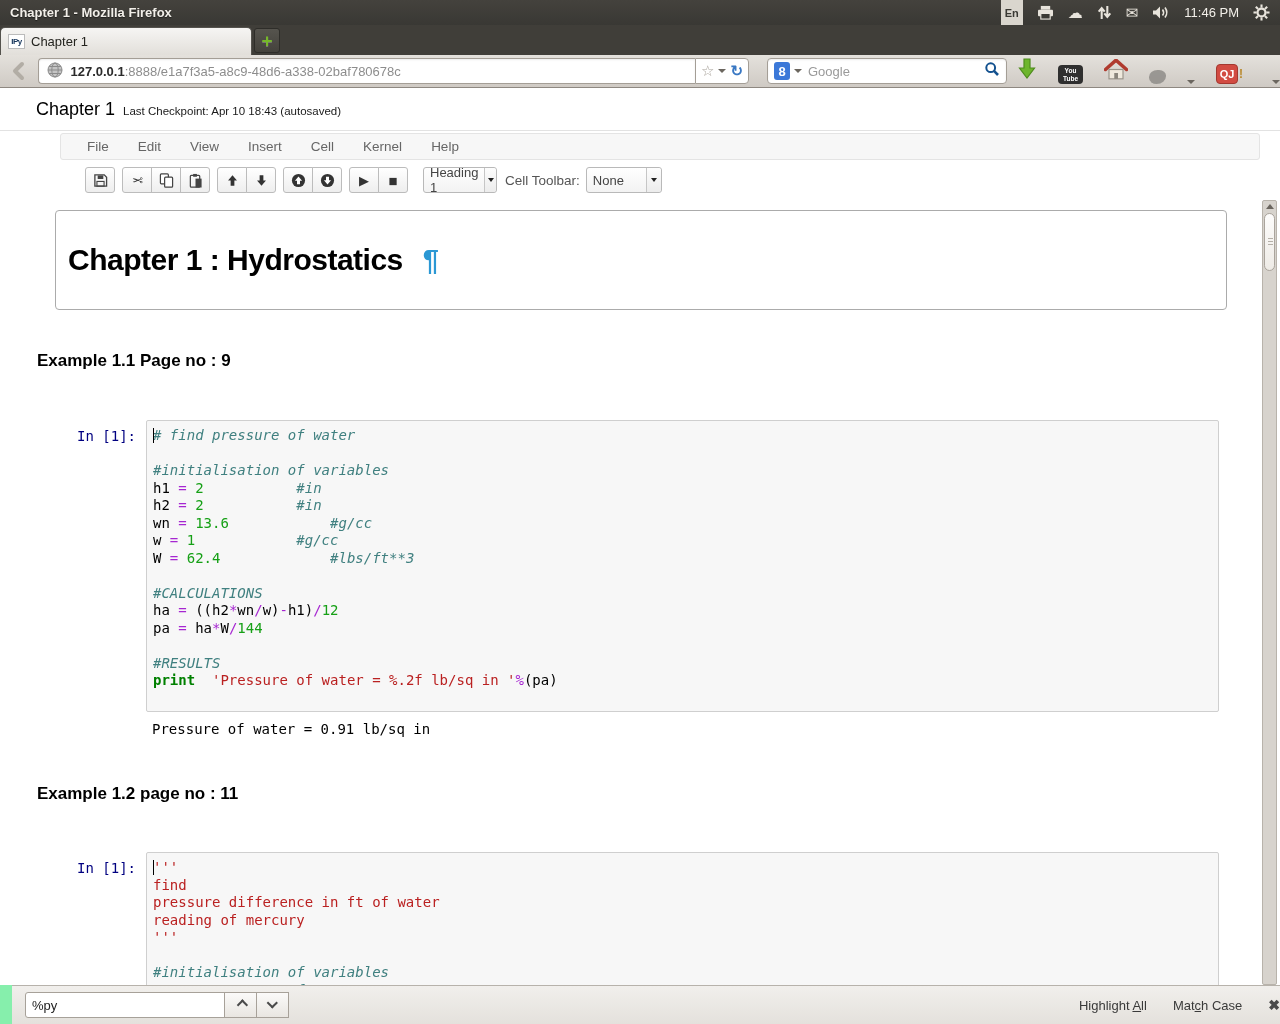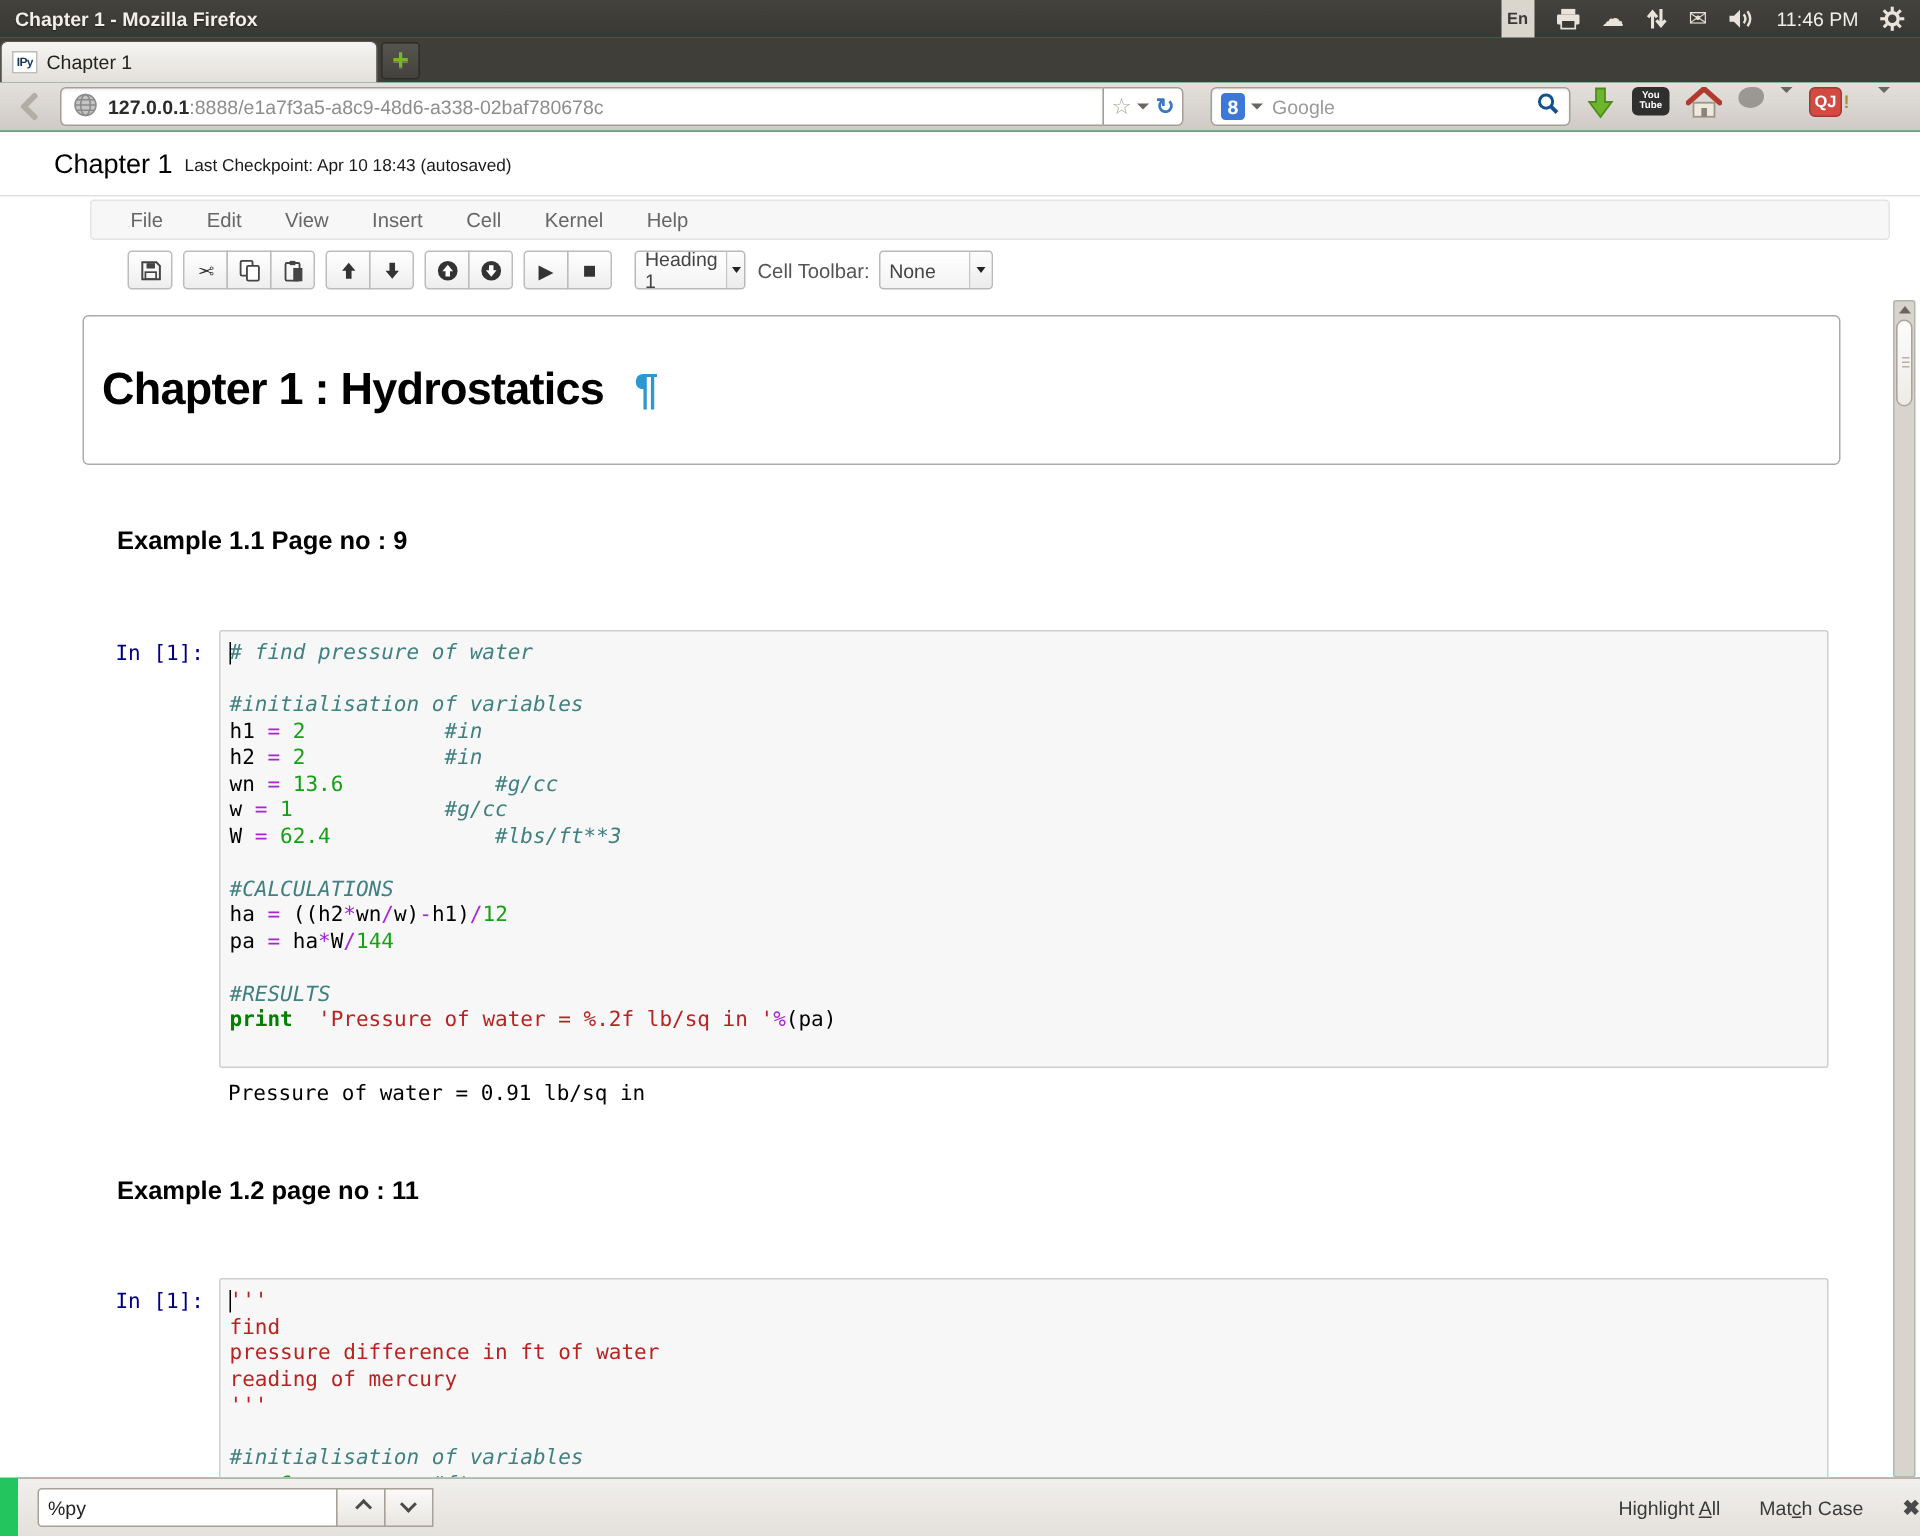--- a/index.html
+++ b/index.html
@@ -1,18 +1,18 @@
 <!DOCTYPE html>
 <html style="--prompt: #000080; --comment: #408080; --number: #16a016; --operator: #a626d1; --keyword: #008000; --string: #ba2121; --anchor: #2b98d4;"><head>
 <meta charset="utf-8">
 <style>
   * { margin:0; padding:0; box-sizing:border-box; }
   html,body { width:1280px; height:1024px; overflow:hidden; background:#fff;
               font-family:"Liberation Sans", sans-serif; }
-  .screen { position:relative; width:1280px; height:1024px; background:#22c55e; }
+  .screen { position:relative; width:1280px; height:1024px; background:#86efac; }
 
   
   .panel { position:absolute; top:0; left:0; width:100%; height:25px;
            background:linear-gradient(#44423d,#393834); color:#f2efe9;
            display:flex; align-items:center; }
   .panel-title { font-size:13px; font-weight:bold; margin-left:10px; flex:1;
                  text-shadow:0 1px 1px rgba(0,0,0,.5); }
   .tray { display:flex; align-items:center; gap:14px; margin-right:10px; }
   .tray-item { display:flex; align-items:center; justify-content:center; height:39px; }
   .kb-box { background:#dad6ce; color:#3a3934; font-size:11px; font-weight:bold;
@@ -59,21 +59,21 @@
   .search-field { margin-left:18px; width:240px; height:26px; background:#fff;
                   border:1px solid #a49e96; border-radius:4px; display:flex;
                   align-items:center; padding:0 6px;
                   box-shadow:inset 0 1px 2px rgba(0,0,0,.08); }
   .g-logo { width:18px; height:18px; background:#3b78d8; border-radius:3px; color:#fff;
             font-size:13px; font-weight:bold; display:flex; align-items:center;
             justify-content:center; }
   .search-input { border:none; outline:none; flex:1; font-size:13px; color:#333;
                   margin-left:6px; font-family:"Liberation Sans",sans-serif; background:transparent; }
   .search-input::placeholder { color:#9a9a9a; }
-  .nav-icons { display:flex; align-items:flex-start; margin-left:10px; gap:11px; }
+  .nav-icons { display:flex; align-items:flex-end; margin-left:10px; gap:21px; }
   .yt-icon { width:25px; height:19px; background:#2f2f2f; border-radius:4px; color:#fff;
              font-size:6.5px; font-weight:bold; display:flex; flex-direction:column;
              align-items:center; justify-content:center; line-height:1.1; }
   .addon-blob { width:17px; height:14px; background:#8e8c88; border-radius:50% 40% 55% 45%;
                 opacity:.85; }
   .qj-icon { width:22px; height:20px; background:#d24b42; border:1px solid #a33830;
              border-radius:4px; color:#fff; font-size:11px; font-weight:bold;
              display:flex; align-items:center; justify-content:center; }
   .bang { color:#b98a2e; font-weight:bold; font-size:12px; margin-left:1px; }
 
@@ -118,21 +118,21 @@
   .celltype-select { width:74px; margin-left:8px; }
   .ct-label { font-size:13.5px; color:#555; margin-left:8px; }
   .celltoolbar-select { width:76px; margin-left:6px; }
 
   
   .nb-body { position:absolute; top:112px; left:0; right:0; bottom:0; overflow:hidden; }
   .hcell { margin:10px 53px 0 55px; height:100px; border:1px solid #ababab;
            border-radius:4px; display:flex; align-items:center; padding-left:12px; }
   .hcell h1 { font-size:30px; font-weight:bold; color:#000; letter-spacing:-.5px; }
   .anchor { color:var(--anchor,#2b98d4); font-size:29px; font-weight:bold; margin-left:20px; }
-  .ex-heading { font-size:17px; font-weight:bold; color:#000; margin-left:78px; }
+  .ex-heading { font-size:17px; font-weight:bold; color:#000; margin-left:37px; }
   .ex1 { margin-top:41px; }
   .ex2 { margin-top:47px; }
   .code-cell { display:flex; }
   .cell1 { margin-top:49px; }
   .cell2 { margin-top:48px; }
   .prompt { width:146px; text-align:right; padding:8px 10px 0 0;
             font-family:"DejaVu Sans Mono", monospace; font-size:14px;
             color:var(--prompt,#000080); }
   .input-area { flex:1; margin-right:61px; border:1px solid #cfcfcf; border-radius:2px;
                 background:#f7f7f7; padding:6px; position:relative; }

